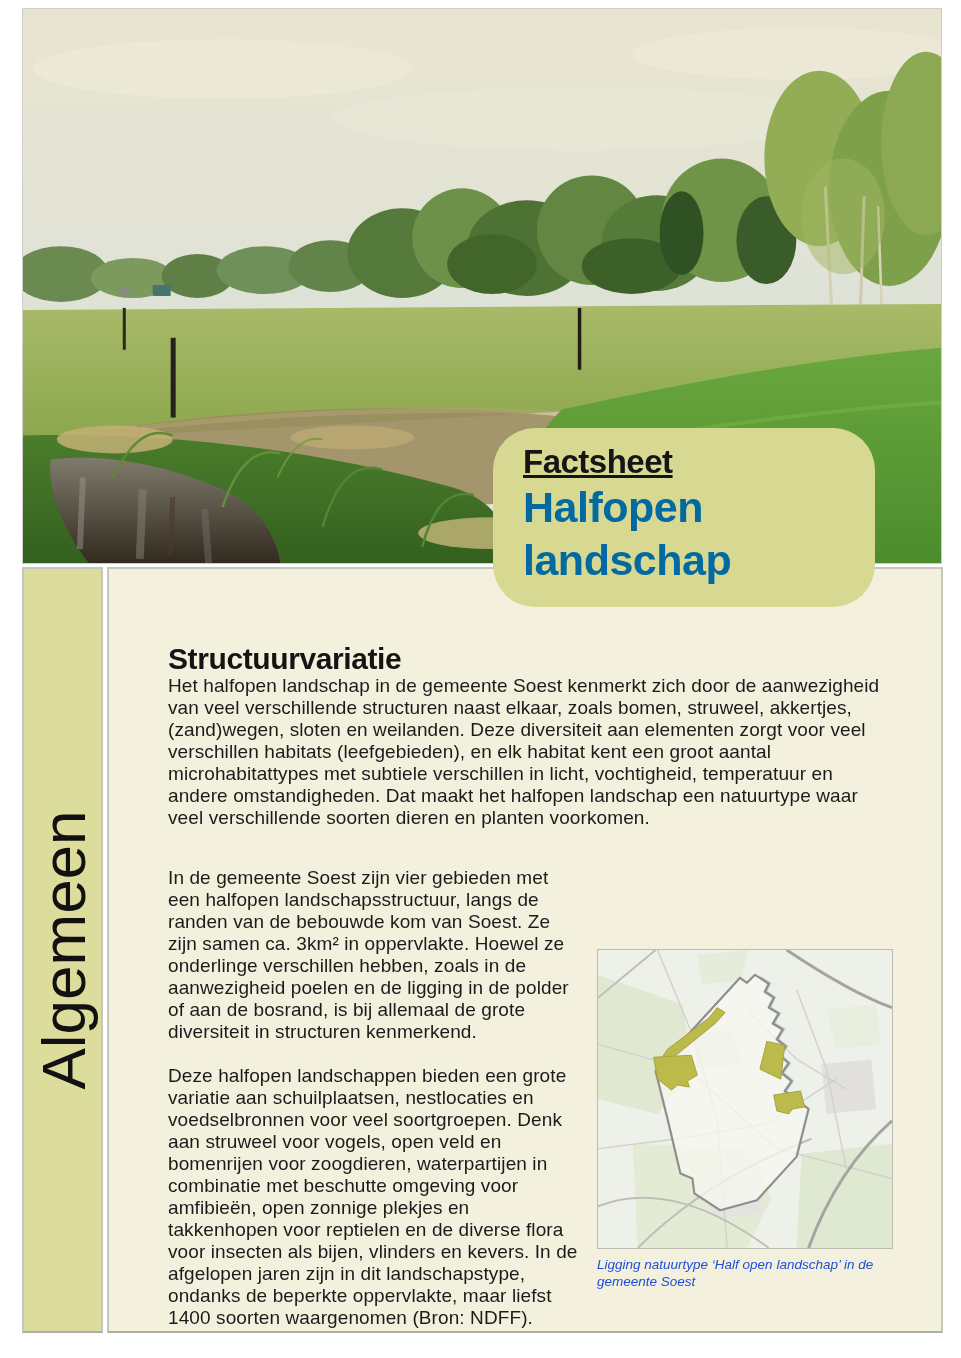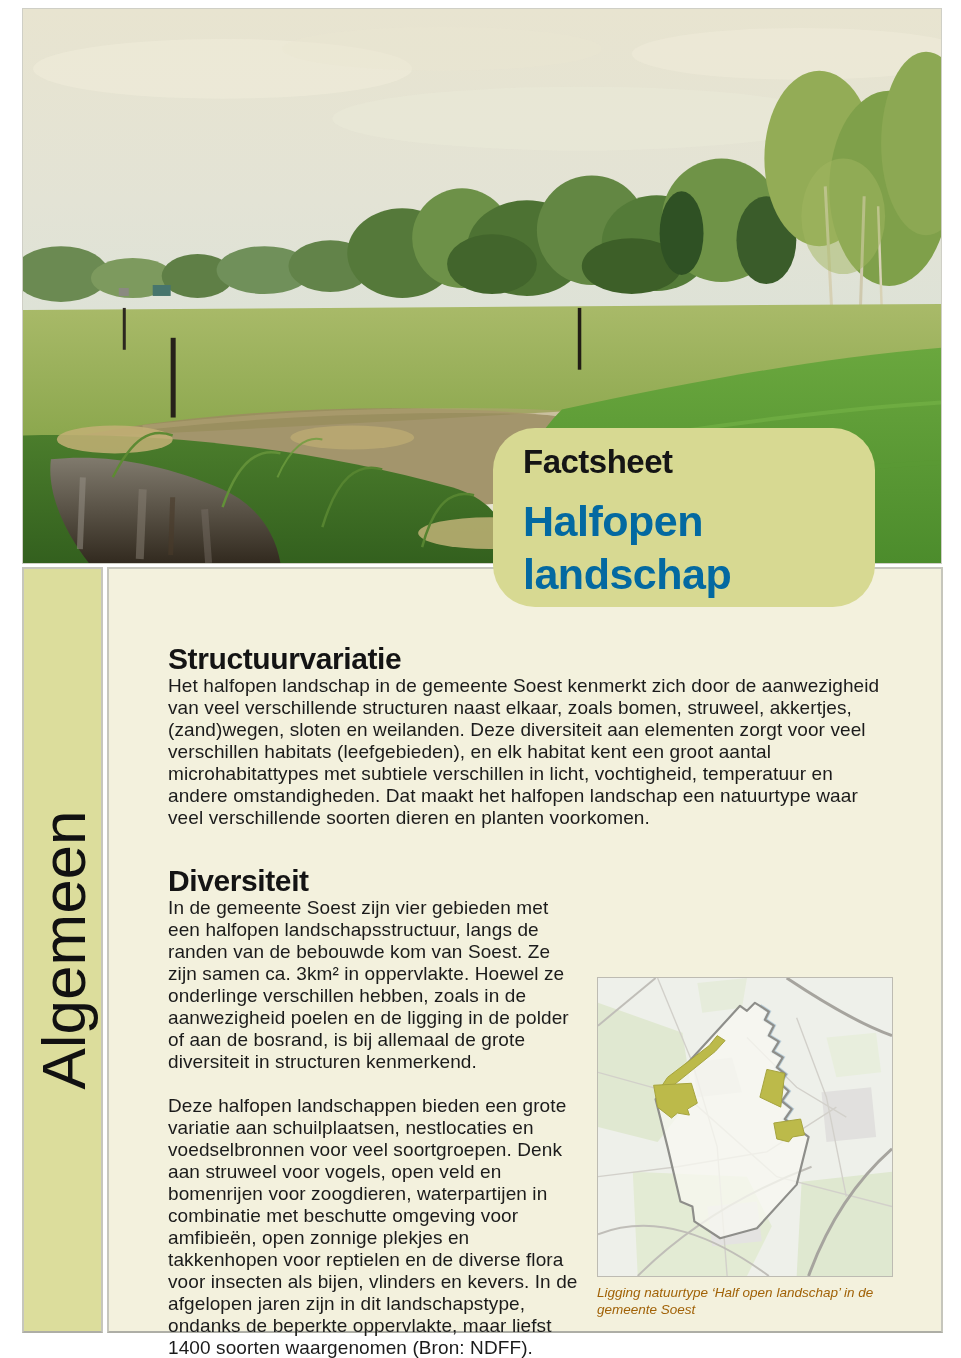--- a/index.html
+++ b/index.html
@@ -32,21 +32,22 @@
     background: #d7d992;
     border-radius: 42px;
     box-sizing: border-box;
     padding: 15px 30px;
     z-index: 5;
   }
   .card-kicker {
     font-size: 33px; font-weight: bold;
     letter-spacing: -0.5px;
     color: #151515;
-    margin: 0 0 14px 0;
+    margin: 0 0 0 0;
+    text-decoration: underline;
   }
   .card-title {
     font-size: 43px; font-weight: bold;
     letter-spacing: -0.5px;
     line-height: 53px;
     color: #0369a1;
     width: 300px;
   }
 
   
@@ -111,21 +112,21 @@
     box-sizing: border-box;
     overflow: hidden;
     background: #eef0ea;
   }
   .map-box svg { display: block; width: 100%; height: 100%; }
   .map-caption {
     margin-top: 7px;
     font-size: 13.5px;
     font-style: italic;
     line-height: 17px;
-    color: #a16207;
+    color: #1d4ed8;
   }
 </style>
 </head>
 <body>
 
 <div class="page">
 
   <div class="photo">
     <svg viewBox="0 0 920 556" preserveAspectRatio="none">
       <defs>
@@ -228,21 +229,20 @@
   </div>
 
   <div class="content">
 
     <section class="section-structuur">
       <h2>Structuurvariatie</h2>
       <p>Het halfopen landschap in de gemeente Soest kenmerkt zich door de aanwezigheid van veel verschillende structuren naast elkaar, zoals bomen, struweel, akkertjes, (zand)wegen, sloten en weilanden. Deze diversiteit aan elementen zorgt voor veel verschillen habitats (leefgebieden), en elk habitat kent een groot aantal microhabitattypes met subtiele verschillen in licht, vochtigheid, temperatuur en andere omstandigheden. Dat maakt het halfopen landschap een natuurtype waar veel verschillende soorten dieren en planten voorkomen.</p>
     </section>
 
     <section class="section-diversiteit">
-      <h2>Diversiteit</h2>
 
       <figure class="map-figure" style="margin-right:0; margin-bottom:0;">
         <div class="map-box">
           <svg viewBox="0 0 296 300" preserveAspectRatio="none">
 
             <rect x="0" y="0" width="296" height="300" fill="#eef0ea"></rect>
 
             <path d="M0,25 L85,55 L95,120 L60,165 L0,150 Z" fill="#e0e8d1"></path>
             <path d="M35,195 L150,200 L175,250 L150,300 L40,300 Z" fill="#e3ebd4"></path>
             <path d="M205,205 L296,195 L296,300 L200,300 Z" fill="#dfe8d0"></path>

